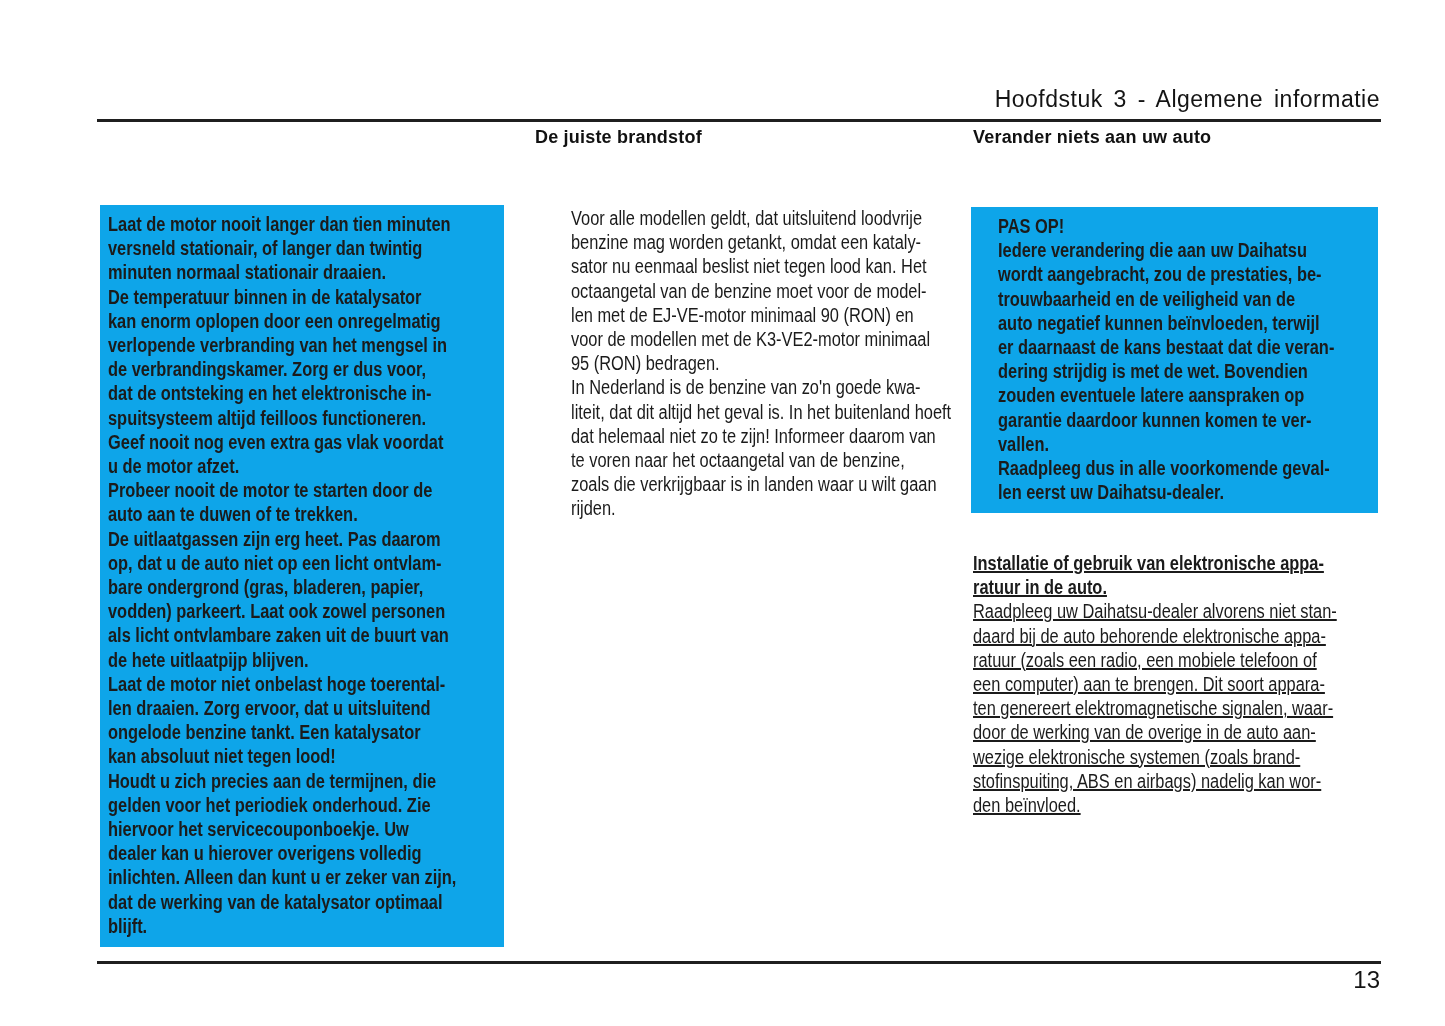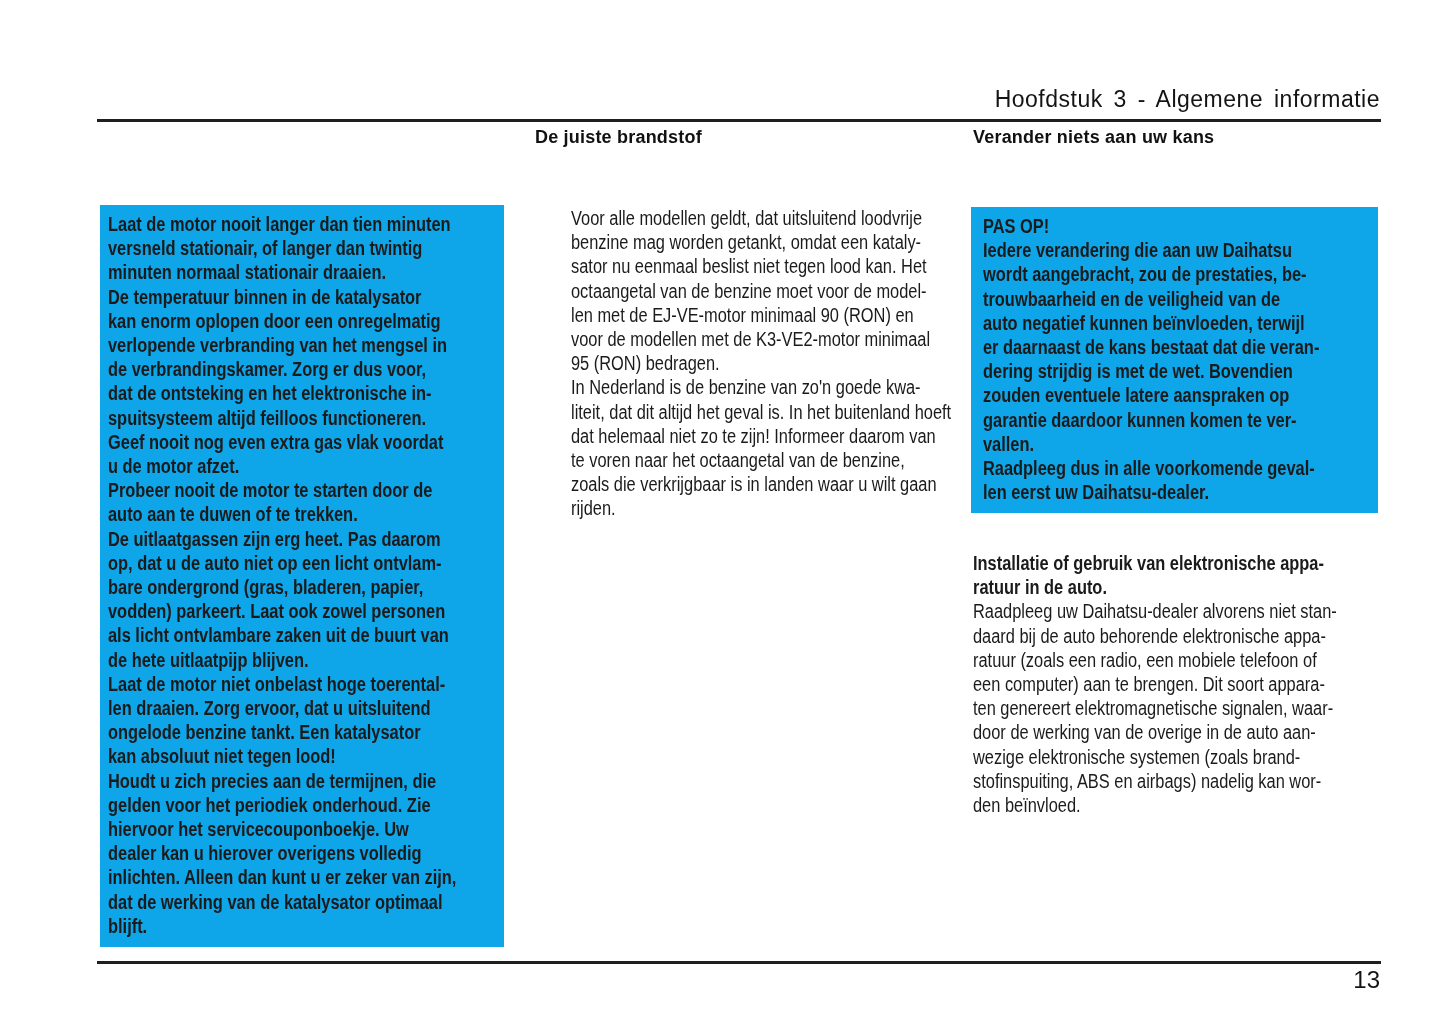--- a/index.html
+++ b/index.html
@@ -45,41 +45,41 @@
     width:122%;
   }
   .bold{font-weight:700;}
   
   .graybox{
     background:#0ea5e9;
     padding:7px 8px 9px 8px;
     box-sizing:border-box;
   }
   .left-box{left:100px;top:205px;width:404px;}
-  .right-box{left:971px;top:207px;width:407px;padding-left:12px;}
+  .right-box{left:971px;top:207px;width:407px;padding-left:27px;}
   .mid-col{left:535px;top:206px;width:410px;margin-left:36px;}
-  .right-section{left:973px;top:551px;width:410px;}
+  .right-section{left:973px;top:551px;width:410px;text-decoration:underline;}
   .right-section .txt{margin:0;}
   
   .page-number{
     top:966px;right:65px;
     font-size:24px;
     color:#141414;
   }
 </style>
 </head>
 <body>
 
 <div class="abs chapter-meta">Hoofdstuk 3 - Algemene informatie</div>
 
 <div class="abs rule rule-top"></div>
 
 <h2 class="abs col-heading heading-mid">De juiste brandstof</h2>
 
-<h2 class="abs col-heading heading-right">Verander niets aan uw kans</h2>
+<h2 class="abs col-heading heading-right">Verander niets aan uw auto</h2>
 
 <div class="abs graybox left-box">
   <div class="txt bold">Laat de motor nooit langer dan tien minuten
 versneld stationair, of langer dan twintig
 minuten normaal stationair draaien.
 De temperatuur binnen in de katalysator
 kan enorm oplopen door een onregelmatig
 verlopende verbranding van het mengsel in
 de verbrandingskamer. Zorg er dus voor,
 dat de ontsteking en het elektronische in-

